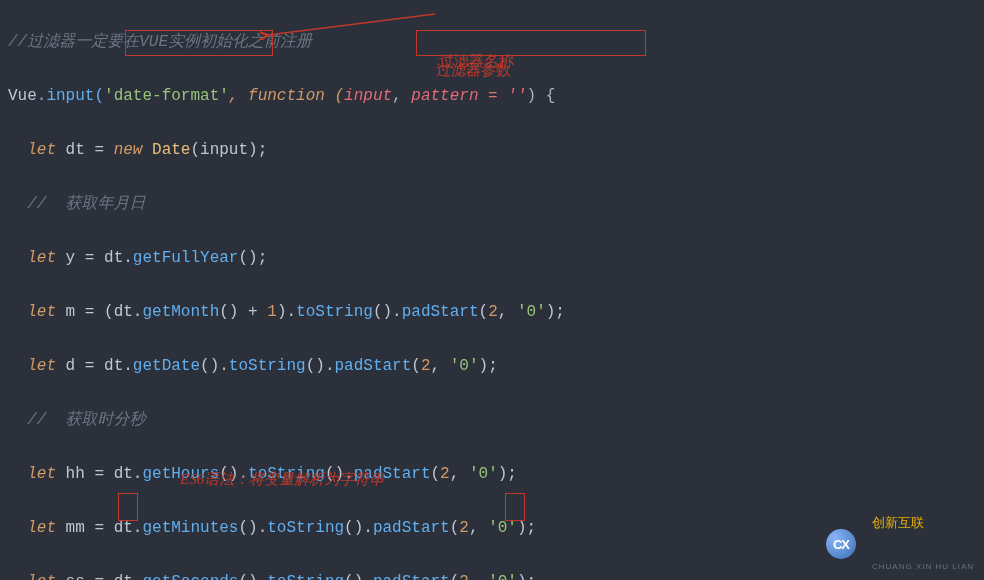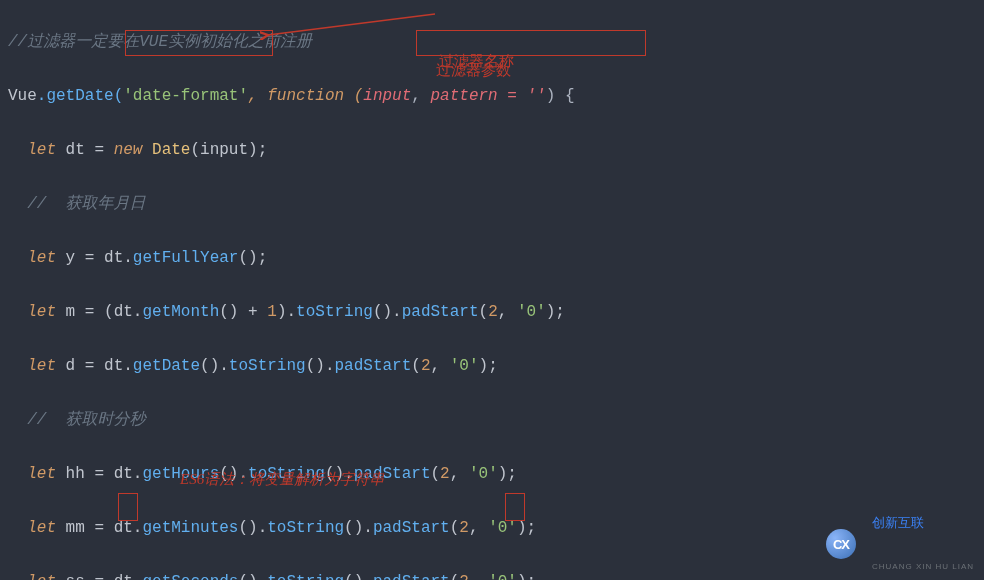--- a/index.html
+++ b/index.html
@@ -65,29 +65,29 @@
     border-radius: 50%;
     background: radial-gradient(circle at 30% 30%, #8ab4f8, #3b6fb5);
     display: flex;
     align-items: center;
     justify-content: center;
     color: #fff;
     font-weight: bold;
     font-size: 13px;
     letter-spacing: -1px;
   }
-  .logo-text-cn { font-size: 13px; color: #3b82f6; line-height: 14px; }
+  .logo-text-cn { font-size: 13px; color: #eab308; line-height: 14px; }
   .logo-text-py { font-size: 8px; color: #6b7076; letter-spacing: 1px; line-height: 10px; margin-top: 32px; }
 </style>
 </head>
 <body>
 
 <div class="code-area">
 <span class="line"><span class="comment">//过滤器一定要在VUE实例初始化之前注册</span></span>
-<span class="line"><span class="vue">Vue</span><span class="method">.getDate(</span><span class="string">'date-format'</span><span class="keyword">, function (</span><span class="param">input</span><span class="punc">, </span><span class="param">pattern = ''</span><span class="punc">) {</span></span>
+<span class="line"><span class="vue">Vue</span><span class="method">.input(</span><span class="string">'date-format'</span><span class="keyword">, function (</span><span class="param">input</span><span class="punc">, </span><span class="param">pattern = ''</span><span class="punc">) {</span></span>
 <span class="line">  <span class="keyword">let</span><span class="ident"> dt = </span><span class="keyword">new</span><span class="builtin"> Date</span><span class="ident">(input);</span></span>
 <span class="line">  <span class="comment">//  获取年月日</span></span>
 <span class="line">  <span class="keyword">let</span><span class="ident"> y = dt.</span><span class="method">getFullYear</span><span class="ident">();</span></span>
 <span class="line">  <span class="keyword">let</span><span class="ident"> m = (dt.</span><span class="method">getMonth</span><span class="ident">() + </span><span class="num">1</span><span class="ident">).</span><span class="method">toString</span><span class="ident">().</span><span class="method">padStart</span><span class="ident">(</span><span class="num">2</span><span class="ident">, </span><span class="string">'0'</span><span class="ident">);</span></span>
 <span class="line">  <span class="keyword">let</span><span class="ident"> d = dt.</span><span class="method">getDate</span><span class="ident">().</span><span class="method">toString</span><span class="ident">().</span><span class="method">padStart</span><span class="ident">(</span><span class="num">2</span><span class="ident">, </span><span class="string">'0'</span><span class="ident">);</span></span>
 <span class="line">  <span class="comment">//  获取时分秒</span></span>
 <span class="line">  <span class="keyword">let</span><span class="ident"> hh = dt.</span><span class="method">getHours</span><span class="ident">().</span><span class="method">toString</span><span class="ident">().</span><span class="method">padStart</span><span class="ident">(</span><span class="num">2</span><span class="ident">, </span><span class="string">'0'</span><span class="ident">);</span></span>
 <span class="line">  <span class="keyword">let</span><span class="ident"> mm = dt.</span><span class="method">getMinutes</span><span class="ident">().</span><span class="method">toString</span><span class="ident">().</span><span class="method">padStart</span><span class="ident">(</span><span class="num">2</span><span class="ident">, </span><span class="string">'0'</span><span class="ident">);</span></span>
 <span class="line">  <span class="keyword">let</span><span class="ident"> ss = dt.</span><span class="method">getSeconds</span><span class="ident">().</span><span class="method">toString</span><span class="ident">().</span><span class="method">padStart</span><span class="ident">(</span><span class="num">2</span><span class="ident">, </span><span class="string">'0'</span><span class="ident">);</span></span>
 

